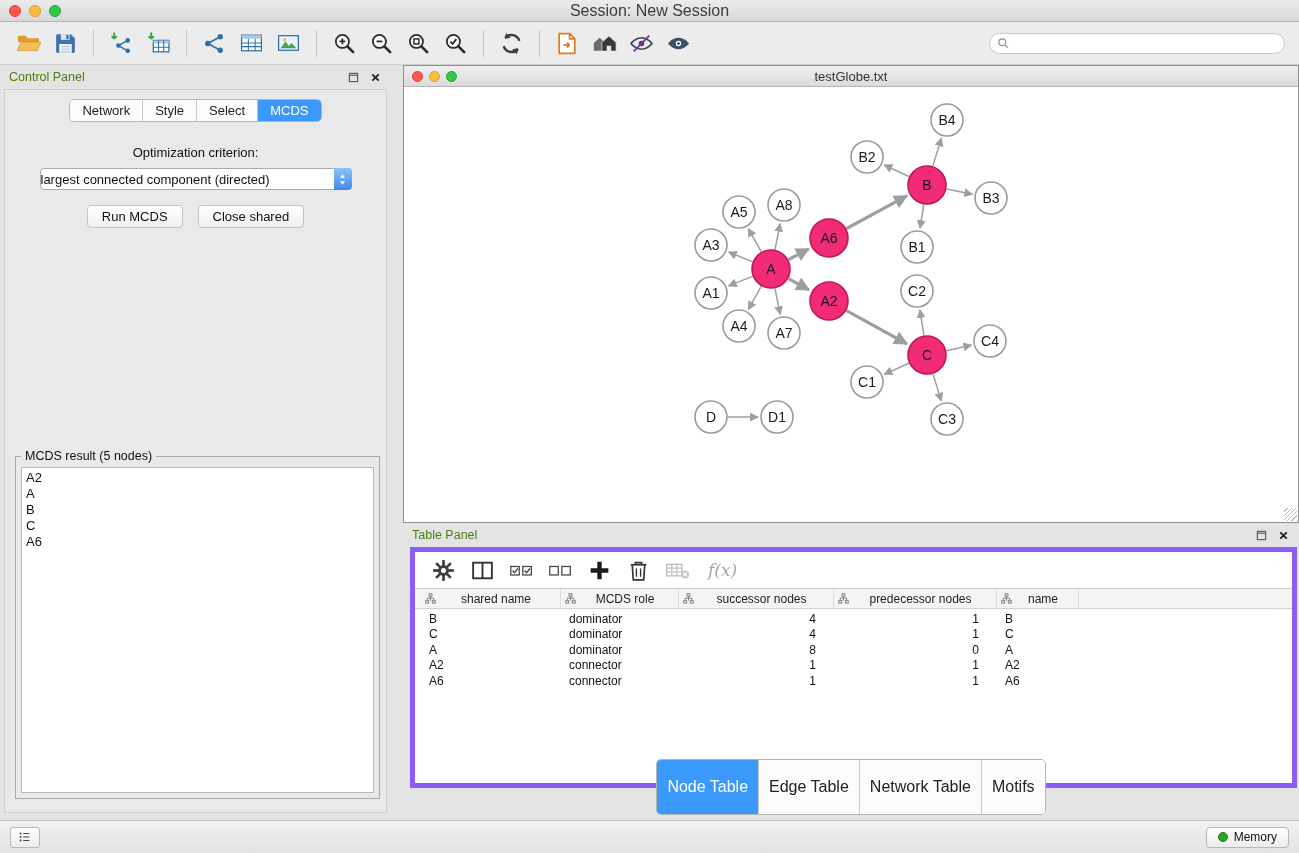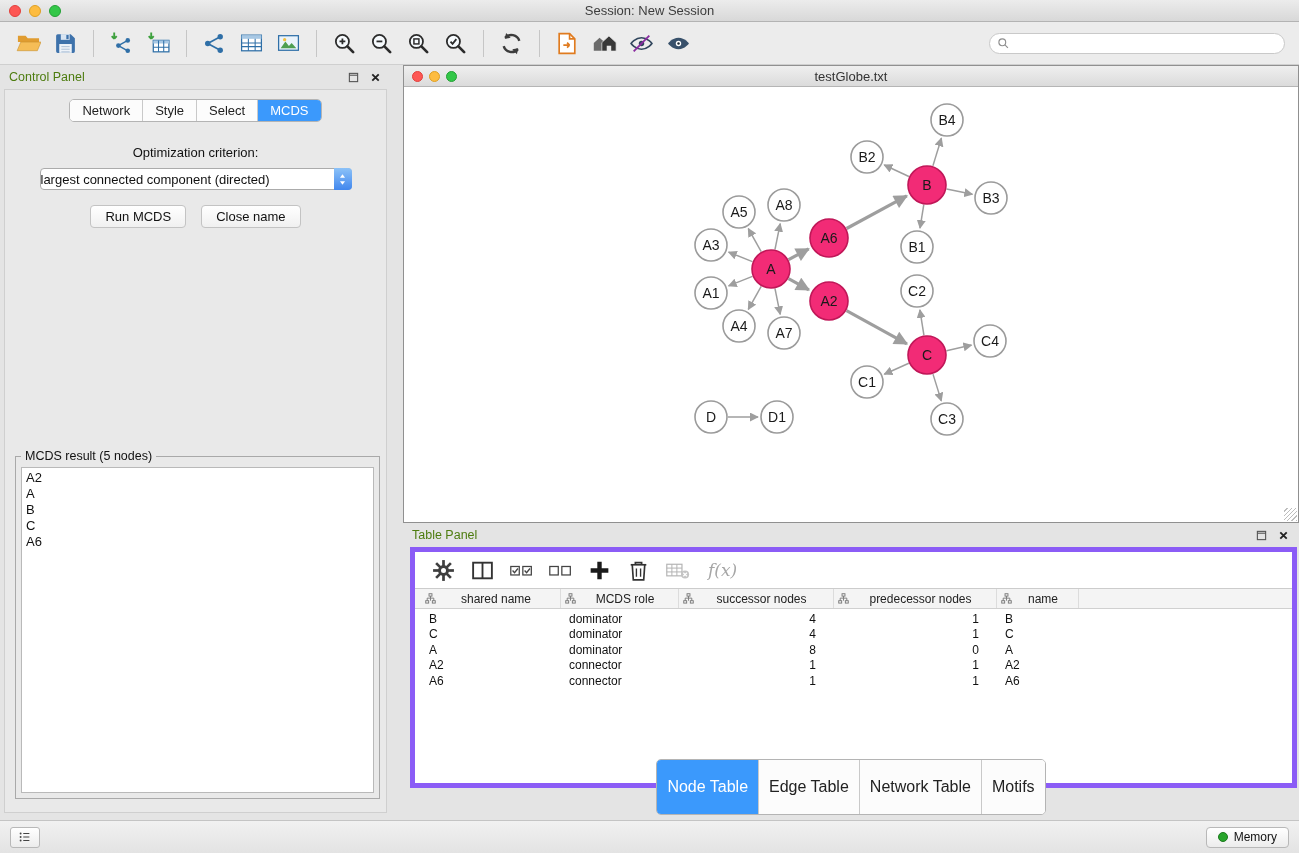--- a/index.html
+++ b/index.html
@@ -7,21 +7,21 @@
   body{font-family:"Liberation Sans","DejaVu Sans",sans-serif;background:#e4e4e4;position:relative;overflow:hidden;color:#111;}
   button{font-family:inherit;cursor:default;}
 
   
   .titlebar{position:absolute;left:0;top:0;width:1299px;height:22px;background:linear-gradient(#ececec,#d8d8d8);border-bottom:1px solid #b3b3b3;display:flex;align-items:center;}
   .traffic{display:flex;gap:8px;margin-left:9px;z-index:2;}
   .light{width:12px;height:12px;border-radius:50%;display:inline-block;}
   .light.red{background:#fd5754;border:1px solid #e2403c;}
   .light.yellow{background:#fdbc40;border:1px solid #dfa023;}
   .light.green{background:#33c748;border:1px solid #23a135;}
-  .title-text{position:absolute;left:0;right:0;text-align:center;font-size:13px;color:#3d3d3d;}
+  .title-text{position:absolute;left:0;right:0;text-align:center;font-size:16px;color:#3d3d3d;}
 
   
   .main-toolbar{position:absolute;left:0;top:22px;width:1299px;height:43px;background:#ececec;border-bottom:1px solid #cfcfcf;display:flex;align-items:center;padding:0 10px;}
   .tb-groups{display:flex;align-items:center;}
   .tb-btn{width:37px;height:36px;background:transparent;border:none;display:flex;align-items:center;justify-content:center;}
   .tb-btn .icon svg{width:25px;height:25px;display:block;}
   .tb-sep{width:1px;height:27px;background:#c6c6c6;margin:0 9px;}
   .search-box{margin-left:auto;margin-right:4px;width:296px;height:21px;border:1px solid #c9c9c9;border-radius:11px;background:#fff;display:flex;align-items:center;padding:0 7px;gap:4px;}
   .search-box svg{width:13px;height:13px;}
   .search-input{border:none;outline:none;flex:1;font-size:12px;background:transparent;font-family:inherit;}
@@ -311,21 +311,21 @@
         <span class="combo-text">largest connected component (directed)</span>
         <span class="combo-stepper">
             <svg viewBox="0 0 10 16">
               <path d="M5 2.2 7.8 6H2.2z" fill="#fff"></path>
               <path d="M5 13.8 2.2 10h5.6z" fill="#fff"></path>
             </svg>
           </span>
       </div>
       <div class="cp-buttons">
         <button class="mac-btn">Run MCDS</button>
-        <button class="mac-btn">Close name</button>
+        <button class="mac-btn">Close shared</button>
       </div>
       <div class="result-box">
         <span class="result-legend">MCDS result (5 nodes)</span>
         <div class="result-list">
             <div class="result-item">A2</div>
             <div class="result-item">A</div>
             <div class="result-item">B</div>
             <div class="result-item">C</div>
             <div class="result-item">A6</div>
           </div>

